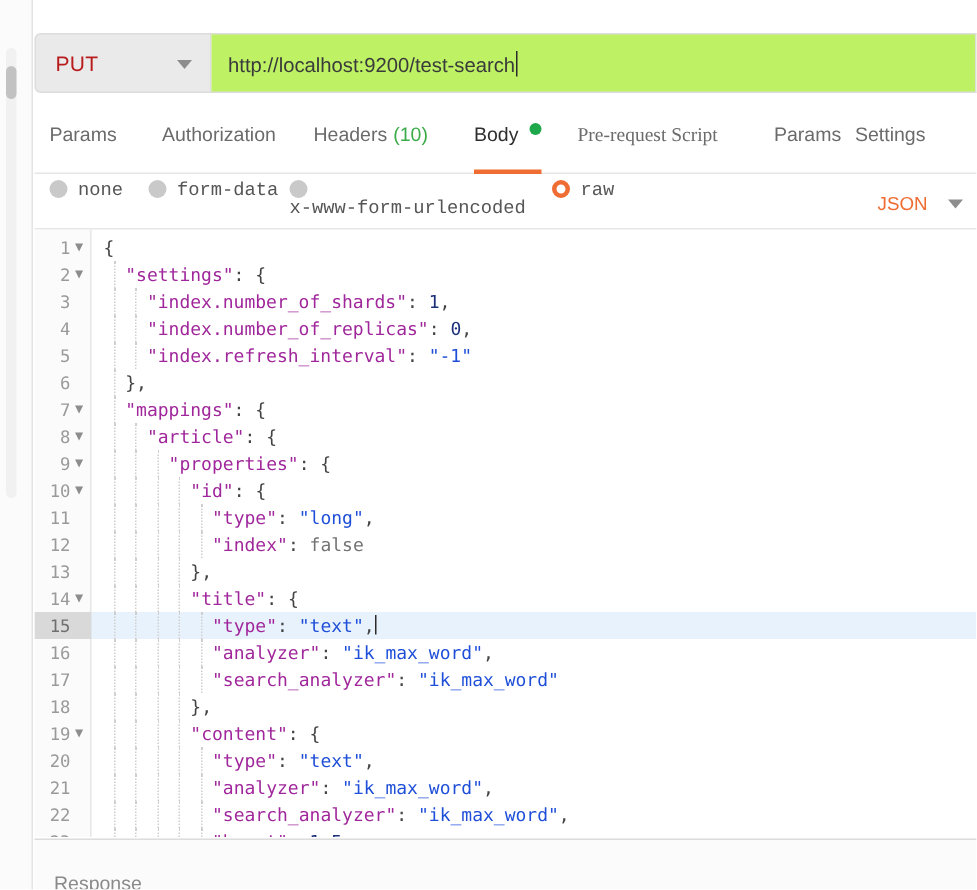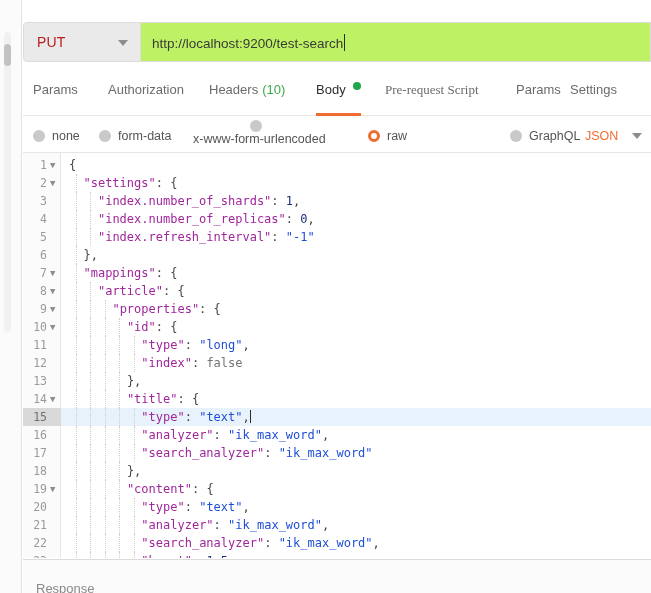--- a/index.html
+++ b/index.html
@@ -130,24 +130,24 @@
   
   .bodytype-row {
     position: absolute;
     left: 23px; top: 120px;
     width: 628px; height: 32px;
   }
   .radio-item {
     position: absolute;
     top: 0; height: 32px;
     display: flex;
-    align-items: center;
     font-size: 12.5px;
     color: #555555;
     white-space: nowrap;
+    font-family: Liberation Mono, monospace;
   }
   .radio-mark {
     width: 12px; height: 12px;
     border-radius: 50%;
     background: #c9c9c9;
     margin-right: 7px;
     flex: none;
   }
   .radio-item.selected .radio-mark {
     background: #ffffff;
@@ -316,24 +316,20 @@
         <span class="radio-mark"></span>
         <span>form-data</span>
       </div>
       <div class="radio-item" style="left: 170px; flex-direction: column;">
         <span class="radio-mark"></span>
         <span>x-www-form-urlencoded</span>
       </div>
       <div class="radio-item selected" style="left: 345px;">
         <span class="radio-mark"></span>
         <span>raw</span>
-      </div>
-      <div class="radio-item" style="left: 487px;">
-        <span class="radio-mark"></span>
-        <span>GraphQL</span>
       </div>
     </div>
 
   <div class="editor">
     <div class="gutter-bg"></div>
     <div class="code-lines" id="code-lines">
         <div class="cl"><span class="ln">1</span><span class="fold">▼</span><span class="code"><span class="p">{</span></span></div>
         <div class="cl"><span class="ln">2</span><span class="fold">▼</span><span class="guide" style="left: 53px; height: 18px;"></span><span class="code"><span class="p"> </span><span class="p"> </span><span class="k">"settings"</span><span class="p">:</span><span class="p"> </span><span class="p">{</span></span></div>
         <div class="cl"><span class="ln">3</span><span class="guide" style="left: 53px; height: 18px;"></span><span class="guide" style="left: 67.45px; height: 18px;"></span><span class="code"><span class="p"> </span><span class="p"> </span><span class="p"> </span><span class="p"> </span><span class="k">"index.number_of_shards"</span><span class="p">:</span><span class="p"> </span><span class="n">1</span><span class="p">,</span></span></div>
         <div class="cl"><span class="ln">4</span><span class="guide" style="left: 53px; height: 18px;"></span><span class="guide" style="left: 67.45px; height: 18px;"></span><span class="code"><span class="p"> </span><span class="p"> </span><span class="p"> </span><span class="p"> </span><span class="k">"index.number_of_replicas"</span><span class="p">:</span><span class="p"> </span><span class="n">0</span><span class="p">,</span></span></div>

